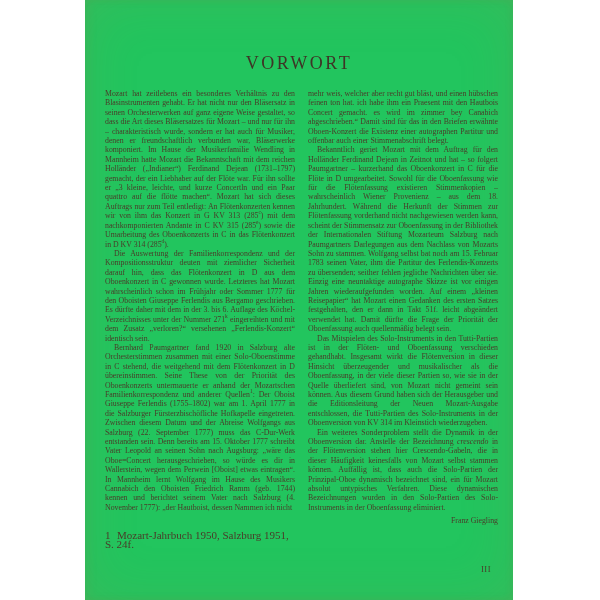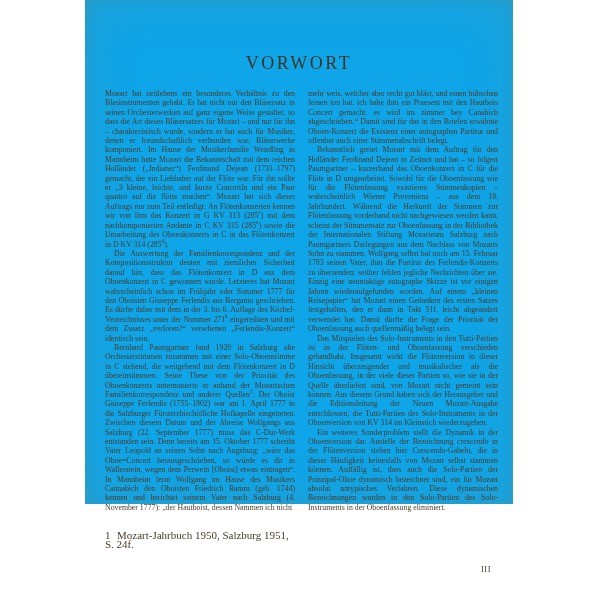--- a/index.html
+++ b/index.html
@@ -9,22 +9,22 @@
     height: 600px;
     background: #ffffff;
     font-family: "Liberation Serif", "DejaVu Serif", serif;
     overflow: hidden;
   }
   .page {
     position: absolute;
     left: 85px;
     top: 0;
     width: 428px;
-    height: 504px;
-    background: #0ea5e9;
+    height: 600px;
+    background: #22c55e;
     box-shadow: inset 0 0 55px rgba(160, 138, 78, 0.16),
                 inset 4px 0 8px rgba(150, 130, 80, 0.10),
                 inset -3px 0 6px rgba(150, 130, 80, 0.08);
   }
   .title {
     position: absolute;
     top: 53px;
     left: 0;
     width: 100%;
     text-align: center;
@@ -89,20 +89,21 @@
     <div class="col" id="left-col">
         <p class="para">Mozart hat zeitlebens ein besonderes Verhältnis zu den Blasinstrumenten gehabt. Er hat nicht nur den Bläsersatz in seinen Orchesterwerken auf ganz eigene Weise gestaltet, so dass die Art dieses Bläsersatzes für Mozart – und nur für ihn – charakteristisch wurde, sondern er hat auch für Musiker, denen er freundschaftlich verbunden war, Bläserwerke komponiert. Im Hause der Musikerfamilie Wendling in Mannheim hatte Mozart die Bekanntschaft mit dem reichen Holländer („Indianer“) Ferdinand Dejean (1731–1797) gemacht, der ein Liebhaber auf der Flöte war. Für ihn sollte er „3 kleine, leichte, und kurze Concertln und ein Paar quattro auf die flötte machen“. Mozart hat sich dieses Auftrags nur zum Teil entledigt: An Flötenkonzerten kennen wir von ihm das Konzert in G KV 313 (285<sup>c</sup>) mit dem nachkomponierten Andante in C KV 315 (285<sup>e</sup>) sowie die Umarbeitung des Oboenkonzerts in C in das Flötenkonzert in D KV 314 (285<sup>d</sup>).</p>
         <p class="para indent">Die Auswertung der Familienkorrespondenz und der Kompositionsstruktur deuten mit ziemlicher Sicherheit darauf hin, dass das Flötenkonzert in D aus dem Oboenkonzert in C gewonnen wurde. Letzteres hat Mozart wahrscheinlich schon im Frühjahr oder Sommer 1777 für den Oboisten Giuseppe Ferlendis aus Bergamo geschrieben. Es dürfte daher mit dem in der 3. bis 6. Auflage des Köchel-Verzeichnisses unter der Nummer 271<sup>k</sup> eingereihten und mit dem Zusatz „verloren?“ versehenen „Ferlendis-Konzert“ identisch sein.</p>
         <p class="para indent">Bernhard Paumgartner fand 1920 in Salzburg alte Orchesterstimmen zusammen mit einer Solo-Oboenstimme in C stehend, die weitgehend mit dem Flötenkonzert in D übereinstimmen. Seine These von der Priorität des Oboenkonzerts untermauerte er anhand der Mozartschen Familienkorrespondenz und anderer Quellen<sup>1</sup>: Der Oboist Giuseppe Ferlendis (1755–1802) war am 1. April 1777 in die Salzburger Fürsterzbischöfliche Hofkapelle eingetreten. Zwischen diesem Datum und der Abreise Wolfgangs aus Salzburg (22. September 1777) muss das C-Dur-Werk entstanden sein. Denn bereits am 15. Oktober 1777 schreibt Vater Leopold an seinen Sohn nach Augsburg: „wäre das Oboe=Concert herausgeschrieben, so würde es dir in Wallerstein, wegen dem Perwein [Oboist] etwas eintragen“. In Mannheim lernt Wolfgang im Hause des Musikers Cannabich den Oboisten Friedrich Ramm (geb. 1744) kennen und berichtet seinem Vater nach Salzburg (4. November 1777): „der Hautboist, dessen Nammen ich nicht</p>
       </div>
     <div class="col" id="right-col">
         <p class="para">mehr weis, welcher aber recht gut bläst, und einen hübschen feinen ton hat. ich habe ihm ein Praesent mit den Hautbois Concert gemacht. es wird im zimmer bey Canabich abgeschrieben.“ Damit sind für das in den Briefen erwähnte Oboen-Konzert die Existenz einer autographen Partitur und offenbar auch einer Stimmenabschrift belegt.</p>
         <p class="para indent">Bekanntlich geriet Mozart mit dem Auftrag für den Holländer Ferdinand Dejean in Zeitnot und hat – so folgert Paumgartner – kurzerhand das Oboenkonzert in C für die Flöte in D umgearbeitet. Sowohl für die Oboenfassung wie für die Flötenfassung existieren Stimmenkopien – wahrscheinlich Wiener Provenienz – aus dem 18. Jahrhundert. Während die Herkunft der Stimmen zur Flötenfassung vorderhand nicht nachgewiesen werden kann, scheint der Stimmensatz zur Oboenfassung in der Bibliothek der Internationalen Stiftung Mozarteum Salzburg nach Paumgartners Darlegungen aus dem Nachlass von Mozarts Sohn zu stammen. Wolfgang selbst bat noch am 15. Februar 1783 seinen Vater, ihm die Partitur des Ferlendis-Konzerts zu übersenden; seither fehlen jegliche Nachrichten über sie. Einzig eine neuntaktige autographe Skizze ist vor einigen Jahren wiederaufgefunden worden. Auf einem „kleinen Reisepapier“ hat Mozart einen Gedanken des ersten Satzes festgehalten, den er dann in Takt 51f. leicht abgeändert verwendet hat. Damit dürfte die Frage der Priorität der Oboenfassung auch quellenmäßig belegt sein.</p>
         <p class="para indent">Das Mitspielen des Solo-Instruments in den Tutti-Partien ist in der Flöten- und Oboenfassung verschieden gehandhabt. Insgesamt wirkt die Flötenversion in dieser Hinsicht überzeugender und musikalischer als die Oboenfassung, in der viele dieser Partien so, wie sie in der Quelle überliefert sind, von Mozart nicht gemeint sein können. Aus diesem Grund haben sich der Herausgeber und die Editionsleitung der Neuen Mozart-Ausgabe entschlossen, die Tutti-Partien des Solo-Instruments in der Oboenversion von KV 314 im Kleinstich wiederzugeben.</p>
         <p class="para indent">Ein weiteres Sonderproblem stellt die Dynamik in der Oboenversion dar. Anstelle der Bezeichnung <i>crescendo</i> in der Flötenversion stehen hier Crescendo-Gabeln, die in dieser Häufigkeit keinesfalls von Mozart selbst stammen können. Auffällig ist, dass auch die Solo-Partien der Prinzipal-Oboe dynamisch bezeichnet sind, ein für Mozart absolut untypisches Verfahren. Diese dynamischen Bezeichnungen wurden in den Solo-Partien des Solo-Instruments in der Oboenfassung eliminiert.</p>
+        <p class="para sig">Franz Giegling</p>
       </div>
   </div>
 
   <div class="footnote">
     <span class="fn-marker">1</span><span>Mozart-Jahrbuch 1950, Salzburg 1951, S. 24f.</span>
   </div>
 
   <div class="pagenum">III</div>
 
 </div>

